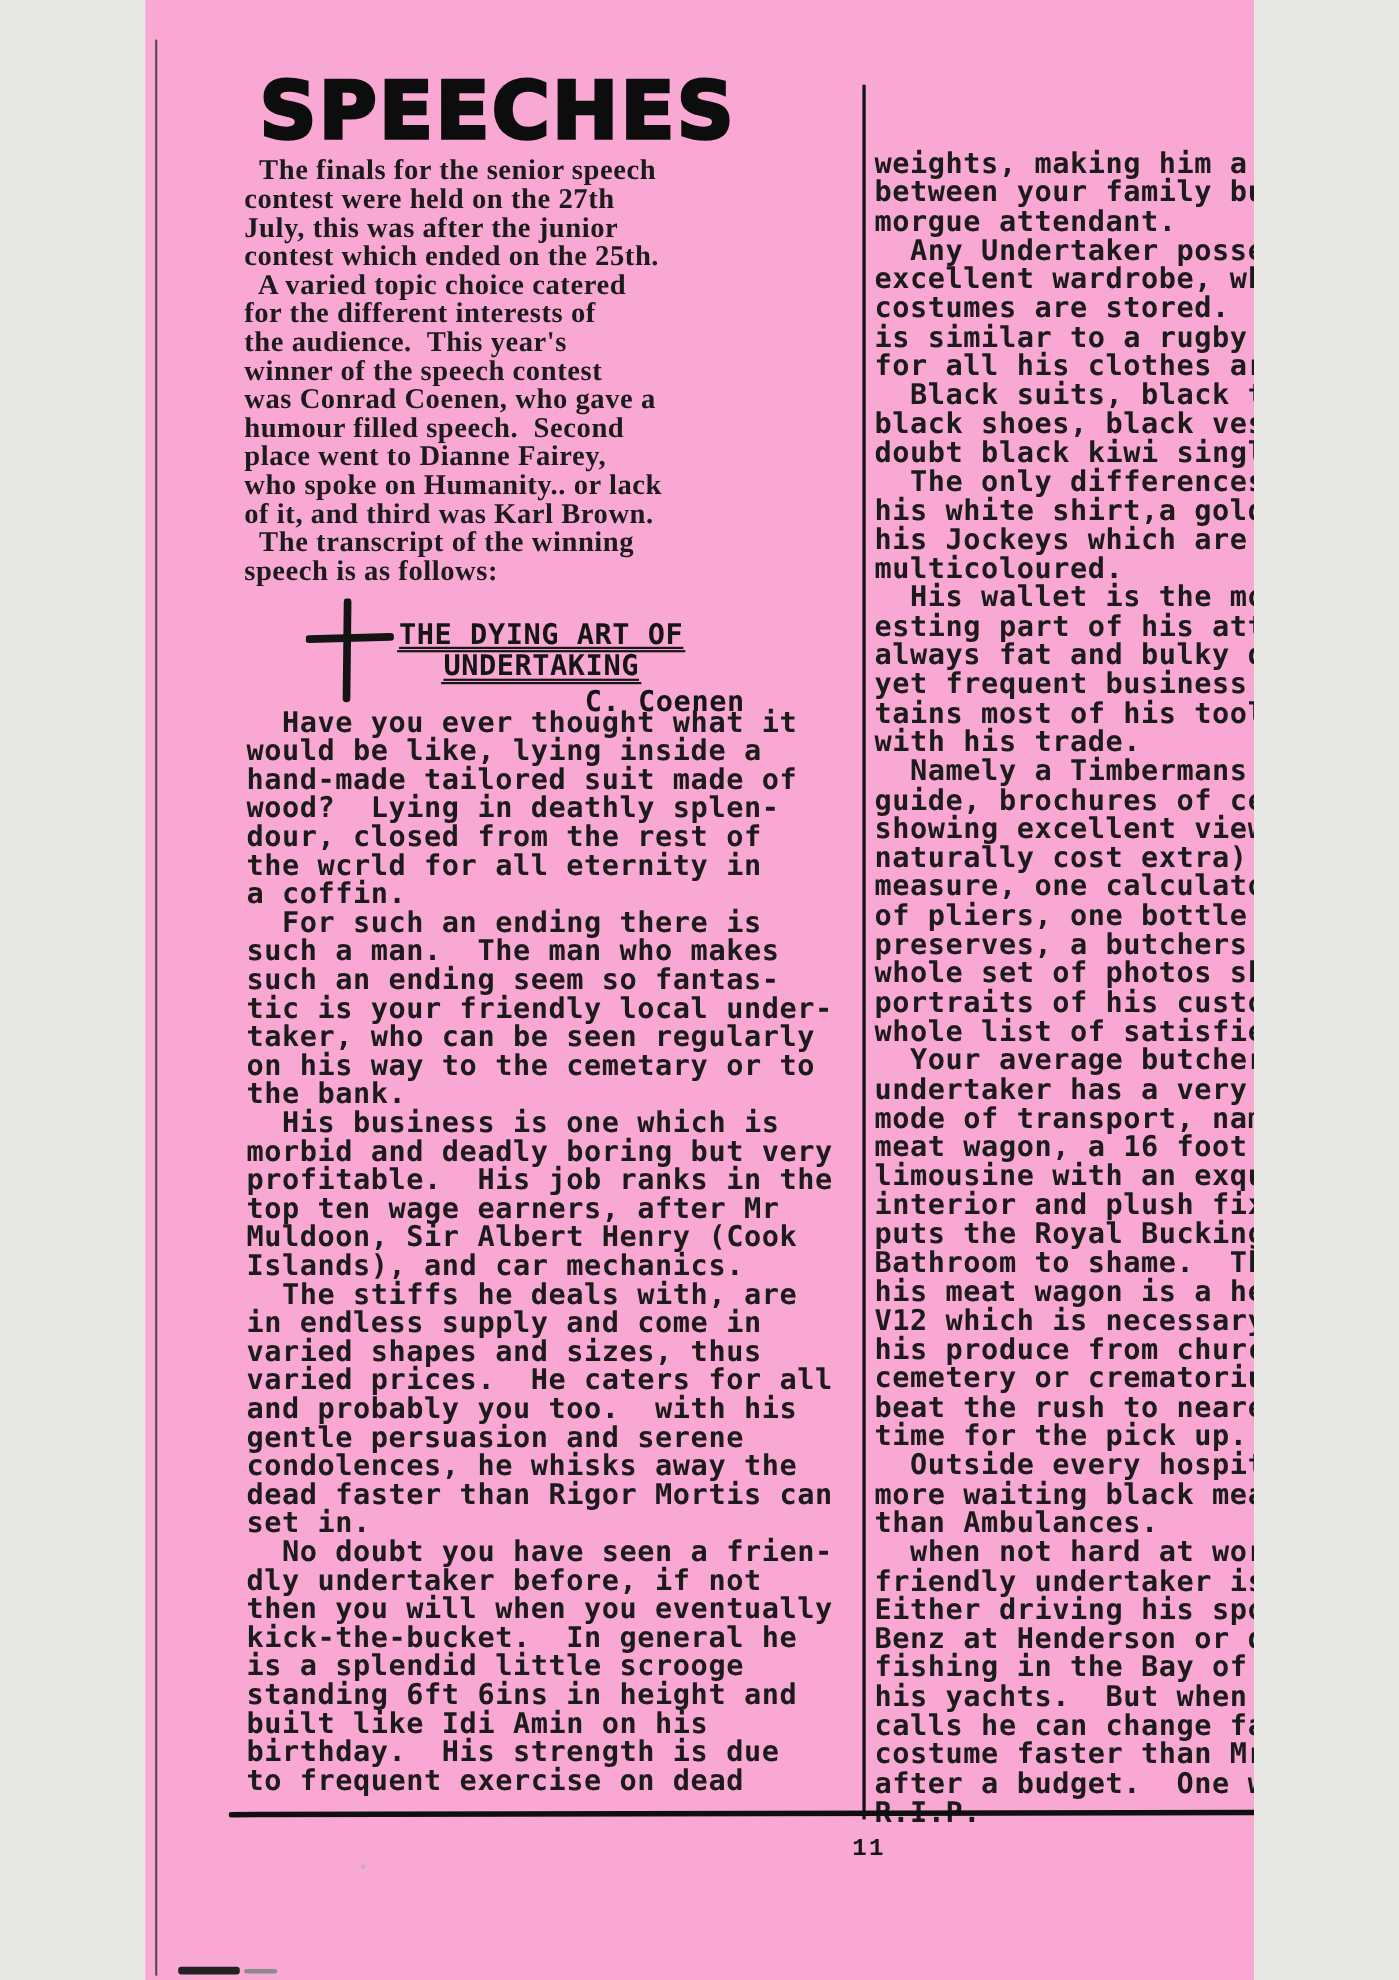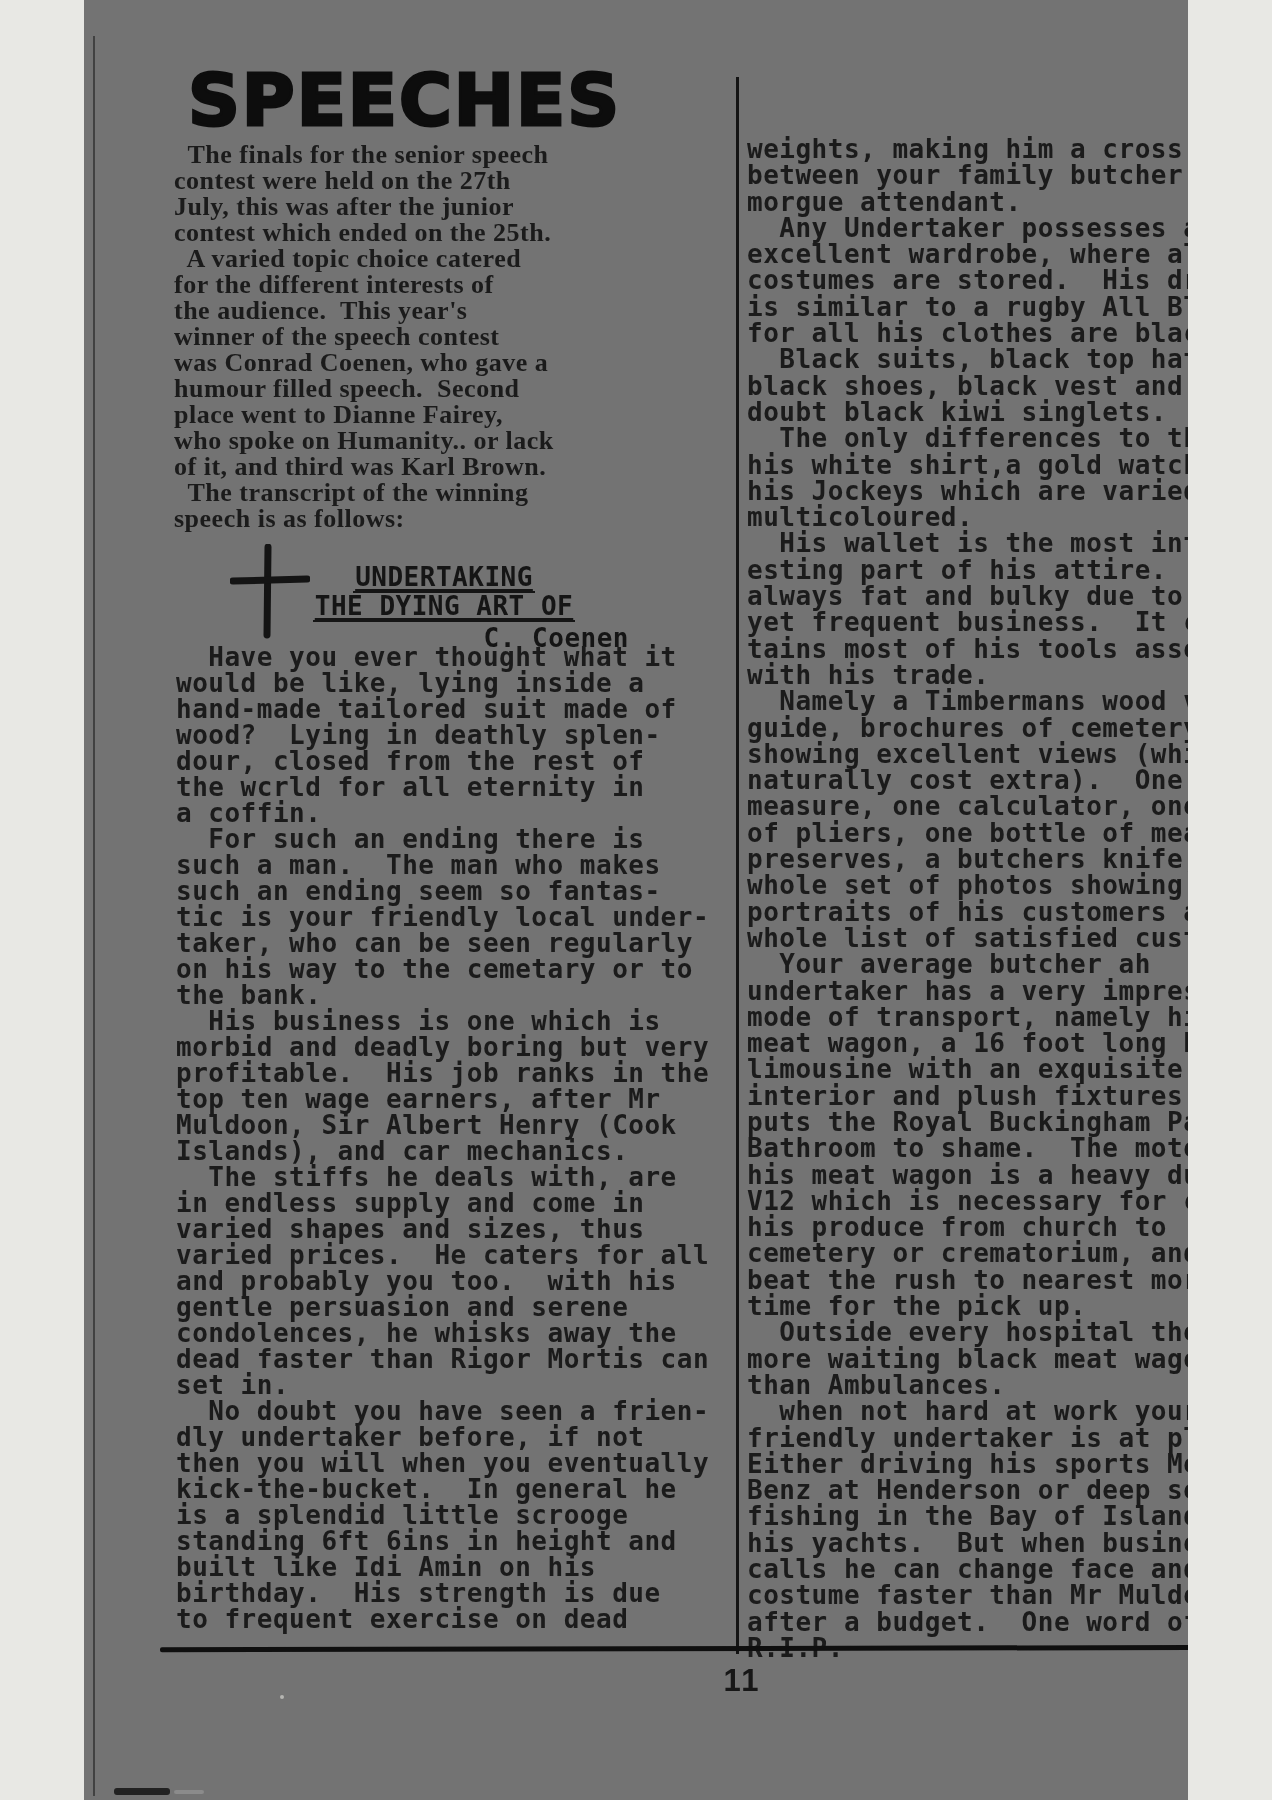--- a/index.html
+++ b/index.html
@@ -1,20 +1,20 @@
 <!DOCTYPE html>
 <html><head>
 <meta charset="utf-8">
 <style>
   html,body { margin:0; padding:0; background:#e8e8e4; }
   .page {
     position:relative;
-    width:1104px; height:1800px;
+    width:1008px; height:1800px;
     margin:0 auto;
-    background:#737373;
+    background:#f9a8d4;
     overflow:hidden;
     font-family:"DejaVu Sans Mono", monospace;
     color:#1a1a1a;
   }
   .tw {
     position:absolute;
     font-family:"DejaVu Sans Mono", monospace;
     font-weight:bold;
     font-size:26px;
     line-height:26px;
@@ -73,22 +73,22 @@
     left:76px; top:1646px;
     width:1118px; height:5px;
     background:#0f0f0f;
     border-radius:2px;
     transform:rotate(-0.12deg);
   }
   .page-number {
     position:absolute;
     left:634px; top:1664px; width:48px;
     text-align:center;
-    font-family:Liberation Sans, sans-serif;
-    font-weight:bold; font-size:31px; line-height:34px;
+    font-family:Liberation Mono, monospace;
+    font-weight:bold; font-size:22px; line-height:34px;
     letter-spacing:2px; color:#171717;
   }
   .smudge-a {
     position:absolute; left:30px; top:1788px;
     width:56px; height:7px; background:#222; border-radius:3px;
   }
   .smudge-b {
     position:absolute; left:90px; top:1790px;
     width:30px; height:4px; background:#8b8b8b; border-radius:2px;
   }
@@ -121,22 +121,22 @@
 of it, and third was Karl Brown.
   The transcript of the winning
 speech is as follows:</div>
 
   <svg class="cross" width="80" height="95" viewBox="0 0 80 95">
     <line x1="38" y1="3" x2="37" y2="91" stroke="#141414" stroke-width="7" stroke-linecap="round"></line>
     <line x1="3" y1="37" x2="77" y2="35" stroke="#141414" stroke-width="7" stroke-linecap="round"></line>
   </svg>
 
   <div class="heading">
+    <div><span class="u2">THE DYING ART OF</span></div>
     <div><span class="u2">UNDERTAKING</span></div>
-    <div><span class="u2">THE DYING ART OF</span></div>
     <div class="byline">C. Coenen</div>
   </div>
 
   <div class="tw" style="left:92px; top:644px;">  Have you ever thought what it
 would be like, lying inside a
 hand-made tailored suit made of
 wood?  Lying in deathly splen-
 dour, closed from the rest of
 the wcrld for all eternity in
 a coffin.

